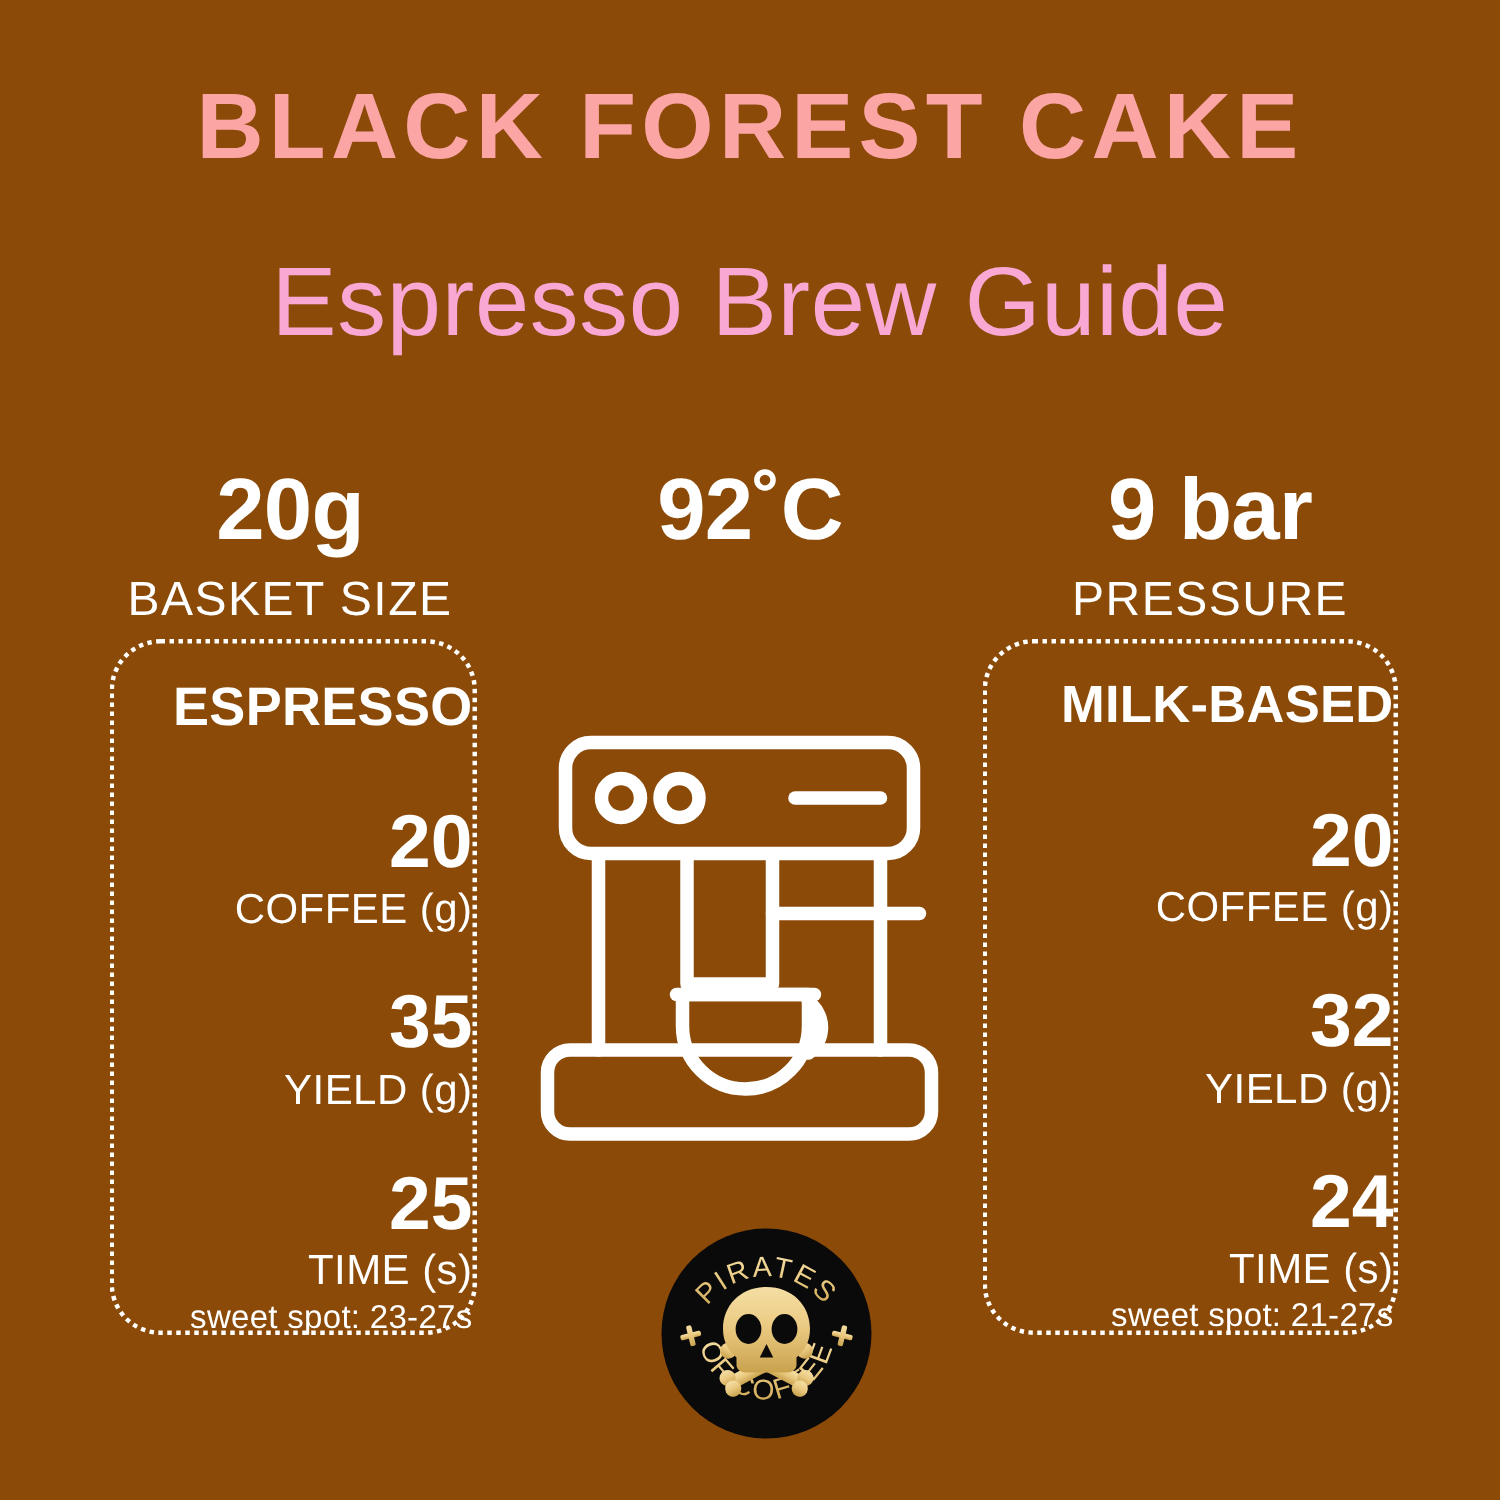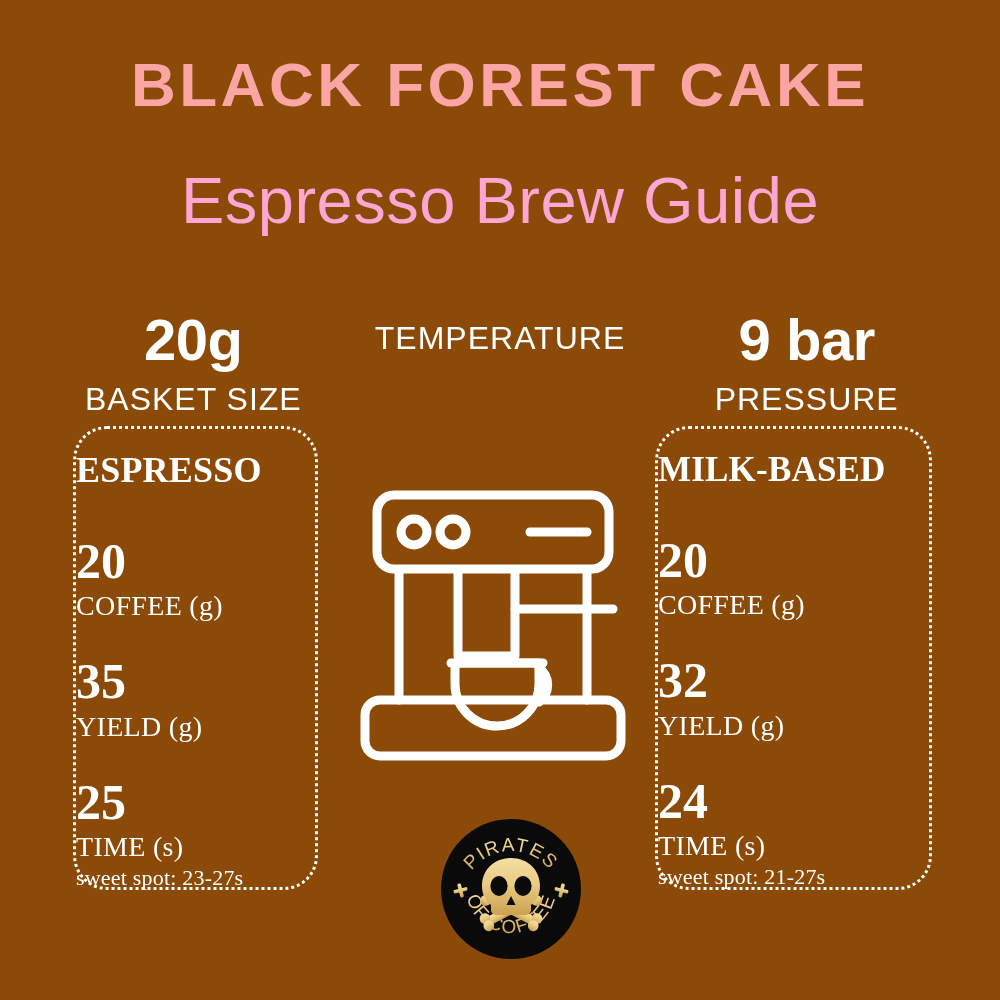--- a/index.html
+++ b/index.html
@@ -73,22 +73,21 @@
   }
 
   
   .card {
     position: absolute;
     top: 426px;
     height: 464px;
     border: 3px dotted #ffffff;
     border-radius: 34px;
     padding-top: 22px;
-    text-align: left;
-    font-family: Liberation Serif, serif;
+    text-align: right;
   }
 
   #card-espresso { left: 73px;  width: 245px; }
   #card-milk     { left: 655px; width: 277px; }
 
   .card-title {
     font-size: 36px;
     font-weight: bold;
     letter-spacing: 0.2px;
     line-height: 1.1;
@@ -146,21 +145,21 @@
 </div>
 
 <div id="stats-row">
 
   <div class="stat-block">
     <div class="stat-value">20g</div>
     <div class="stat-label">BASKET SIZE</div>
   </div>
 
   <div class="stat-block">
-    <div class="stat-label">TEMPERATURE</div>
+    <div class="stat-value">92˚C</div>
   </div>
 
   <div class="stat-block">
     <div class="stat-value">9 bar</div>
     <div class="stat-label">PRESSURE</div>
   </div>
 
 </div>
 
 <div class="card" id="card-espresso">

